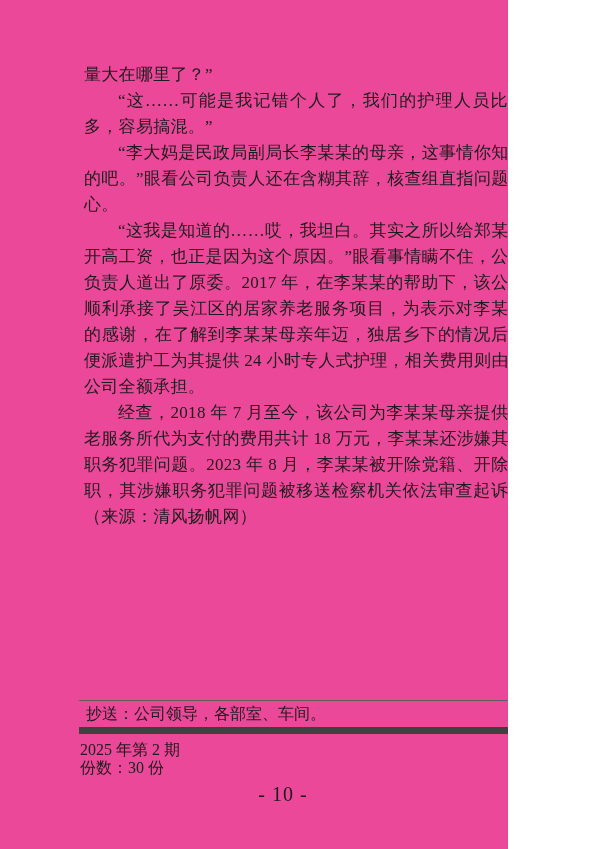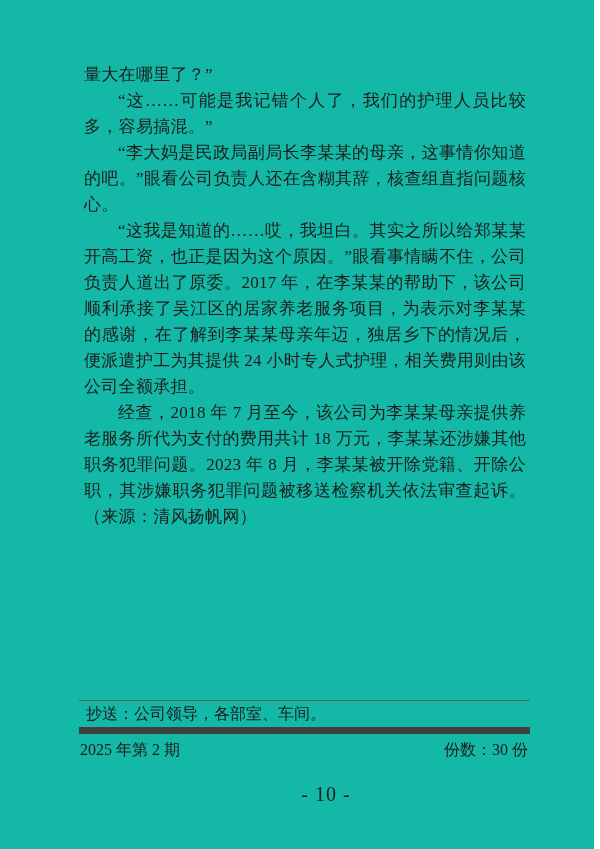--- a/index.html
+++ b/index.html
@@ -1,21 +1,21 @@
 <!DOCTYPE html>
 <html><head>
 <meta charset="utf-8">
 <style>
   * { box-sizing: border-box; }
   html, body { margin: 0; padding: 0; background: #ffffff; }
   .page {
     position: relative;
-    width: 594px;
+    width: 508px;
     height: 849px;
-    background: #14b8a6;
+    background: #ec4899;
     overflow: hidden;
     font-family: "Liberation Serif", "DejaVu Serif", serif;
     color: #1c1c1c;
   }
   .body-text {
     position: absolute;
     left: 84px;
     top: 62px;
     width: 442px;
     font-size: 17px;
@@ -34,23 +34,23 @@
     color: #1c1c1c;
   }
   .cc-row {
     border-top: 1px solid #5f5f5f;
     border-bottom: 7px solid #404040;
     padding: 4px 0 4px 7px;
     line-height: 18px;
   }
   .issue-row {
     display: flex;
-    justify-content: space-between;
     padding: 7px 2px 0 1px;
     line-height: 18px;
+    flex-direction: column;
   }
   .page-number {
     position: absolute;
     left: 0;
     top: 783px;
     width: 100%;
     text-align: center;
     font-size: 20px;
     letter-spacing: 1px;
     color: #1c1c1c;

